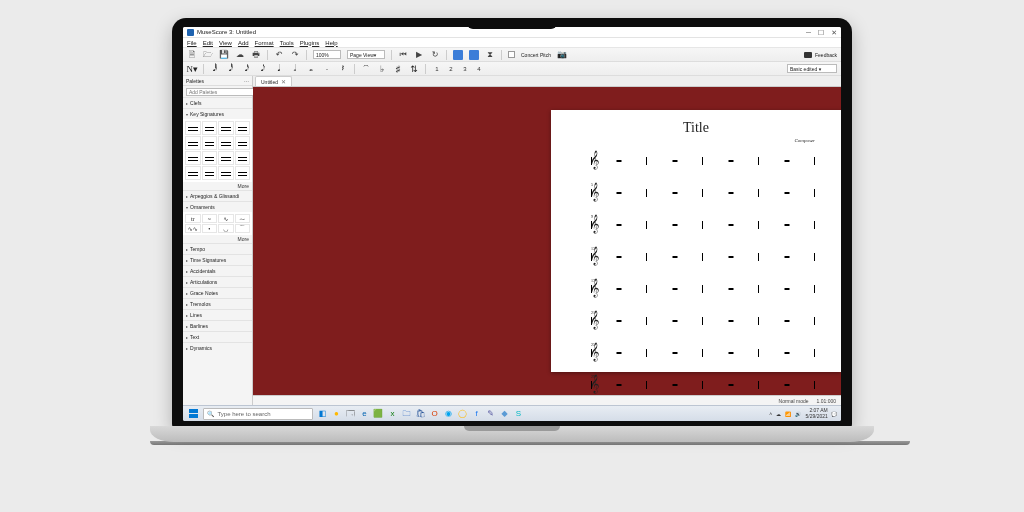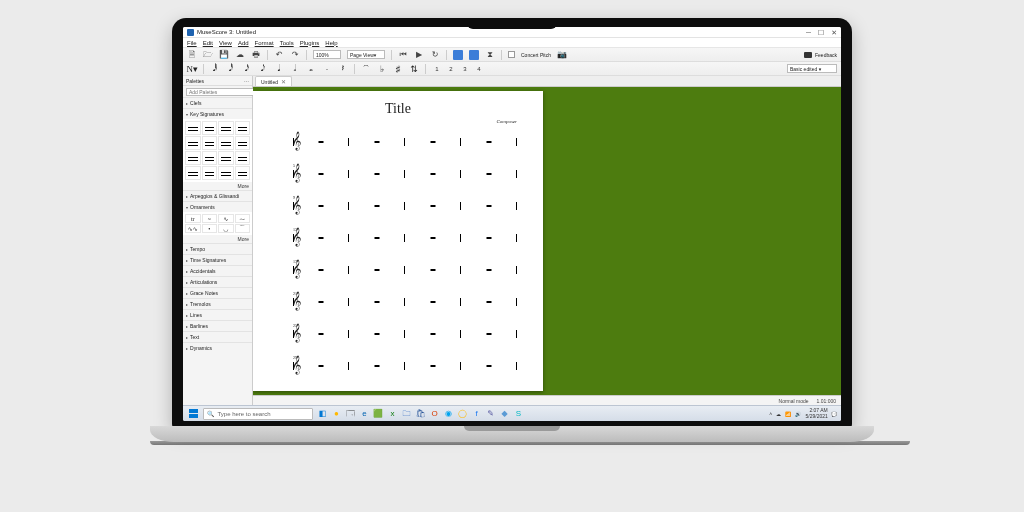--- a/index.html
+++ b/index.html
@@ -46,21 +46,21 @@
   .ks:before{content:"";position:absolute;left:2px;right:2px;top:4px;height:6px;background:repeating-linear-gradient(#000 0 .4px,transparent .4px 1.5px)}
   .orn-grid{display:grid;grid-template-columns:repeat(4,1fr);gap:1px;padding:2px;background:#fff}
   .orn{height:9px;border:1px solid #e6e6e6;display:flex;align-items:center;justify-content:center;font-size:6px;font-family:serif}
   .more{text-align:right;padding:1px 3px;font-size:5px;color:#333}
   .pal-list{flex:1;overflow:hidden}
   
   .canvaswrap{flex:1;display:flex;flex-direction:column}
   .tabstrip{height:11px;background:#eee;display:flex;align-items:flex-end;border-bottom:1px solid #ccc}
   .tab{height:10px;background:#fff;border:1px solid #ccc;border-bottom:none;padding:0 5px;display:flex;align-items:center;gap:3px;font-size:5px;border-radius:2px 2px 0 0;margin-left:2px}
   .tab .x{color:#777;font-size:6px}
-  .canvas{flex:1;background:#4d7c0f;display:flex;justify-content:flex-start;overflow:hidden;padding:4px 0}
+  .canvas{flex:1;background:#7f1d1d;display:flex;justify-content:flex-end;overflow:hidden;padding:23px 0}
   .page{width:290px;background:#fff;box-shadow:0 1px 4px rgba(0,0,0,.4);padding:10px 26px 6px;display:flex;flex-direction:column}
   .page h1{font-family:"Times New Roman",serif;font-size:14px;font-weight:normal;text-align:center;margin-bottom:2px}
   .composer{text-align:right;font-size:5px;font-style:italic;font-family:"Times New Roman",serif;margin-bottom:6px}
   .staff{height:24px;position:relative;margin-bottom:8px}
   .lines{position:absolute;left:14px;right:0;top:8px;height:8px;background:repeating-linear-gradient(#000 0 .4px,transparent .4px 2px);border-left:.6px solid #000}
   .clef{position:absolute;left:13px;top:3px;font-size:16px;font-family:serif;line-height:1}
   .bars{position:absolute;left:14px;right:0;top:8px;height:8px;display:flex}
   .bars span{flex:1;border-right:.5px solid #000;position:relative}
   .bars span:before{content:"";position:absolute;left:50%;top:3px;width:5px;height:2px;background:#000;transform:translateX(-50%)}
   .mnum{position:absolute;left:14px;top:1px;font-size:4px;font-family:serif}

